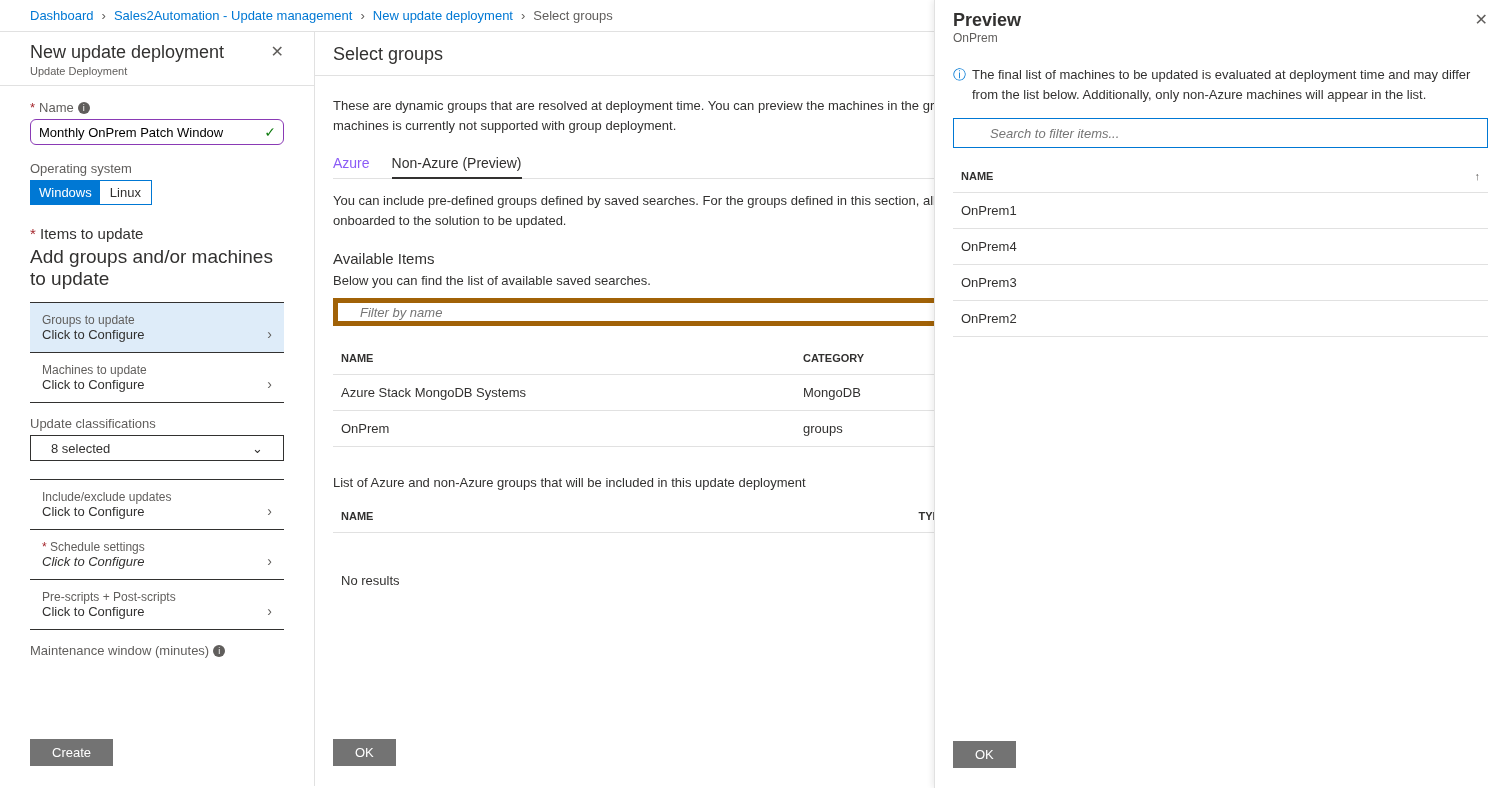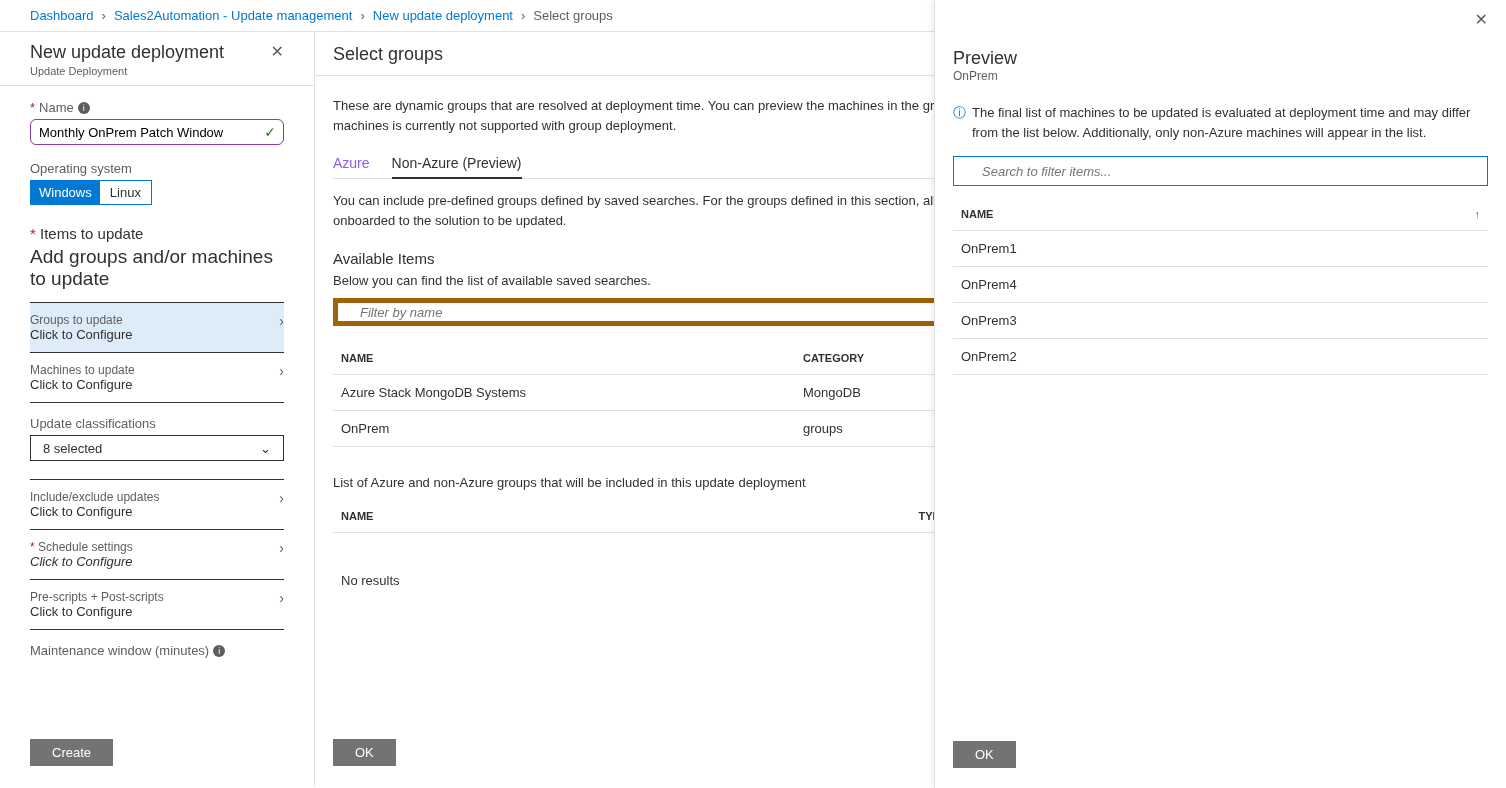--- a/index.html
+++ b/index.html
@@ -20,27 +20,27 @@
 .info-icon { width: 12px; height: 12px; border-radius: 50%; background: #605e5c; color: #fff; display: inline-flex; align-items: center; justify-content: center; font-size: 9px; }
 .text-input { width: 100%; border: 1px solid #8a8886; padding: 4px 8px; font-size: 13px; height: 26px; }
 .text-input.validated { border-color: #8a3ab5; border-radius: 6px; }
 .input-wrap { position: relative; margin-bottom: 16px; }
 .check-mark { position: absolute; right: 8px; top: 5px; color: #107c10; font-size: 14px; }
 .os-toggle { display: flex; border: 1px solid #0078d4; width: 122px; margin-bottom: 20px; }
 .os-toggle .opt { flex: 1; text-align: center; padding: 4px 8px; font-size: 13px; cursor: pointer; }
 .os-toggle .opt.active { background: #0078d4; color: #fff; }
 .section-title { font-size: 15px; font-weight: 400; margin-top: 18px; margin-bottom: 4px; }
 .section-sub { font-size: 19px; color: #323130; margin-bottom: 12px; }
-.config-item { border-top: 1px solid #323130; border-bottom: 1px solid #323130; padding: 10px 0; display: flex; justify-content: space-between; align-items: flex-start; cursor: pointer; margin-bottom: -1px; }
+.config-item { border-top: 1px solid #323130; border-bottom: 1px solid #323130; padding: 10px 12px; display: flex; justify-content: space-between; align-items: flex-end; cursor: pointer; margin-bottom: -1px; }
 .config-item.active { background: #deecf9; }
 .config-item .lbl { font-size: 12px; color: #605e5c; }
 .config-item .val { font-size: 13px; }
 .config-item .val.italic { font-style: italic; }
 .chev { font-size: 14px; color: #605e5c; }
-.select-box { width: 100%; border: 1px solid #323130; padding: 4px 12px; font-size: 13px; height: 26px; display: flex; justify-content: space-between; align-items: center; margin-bottom: 18px; }
+.select-box { width: 100%; border: 1px solid #323130; padding: 4px 20px; font-size: 13px; height: 26px; display: flex; justify-content: space-between; align-items: center; margin-bottom: 18px; }
 .left-footer { padding: 14px 30px 20px; }
 .btn-primary { background: #737373; color: #fff; border: none; padding: 6px 22px; font-size: 13px; cursor: pointer; }
 .center-panel { flex: 1; display: flex; flex-direction: column; position: relative; }
 .center-header { padding: 12px 18px 10px; border-bottom: 1px solid #e1e1e1; }
 .center-header h2 { font-size: 18px; font-weight: 400; }
 .center-content { padding: 20px 18px 0; flex: 1; overflow: hidden; }
 .desc { font-size: 13px; color: #323130; line-height: 1.5; margin-bottom: 14px; }
 .tabs { display: flex; gap: 22px; border-bottom: 1px solid #e1e1e1; margin-bottom: 12px; }
 .tab { padding: 6px 0; font-size: 14px; cursor: pointer; color: #323130; border-bottom: 2px solid transparent; margin-bottom: -1px; }
 .tab.az { color: #8b5cf6; }
@@ -49,21 +49,21 @@
 .h3 { font-size: 15px; font-weight: 400; margin-bottom: 6px; }
 .small-desc { font-size: 13px; margin-bottom: 10px; }
 .filter-input { width: 100%; border: 5px solid #a16207; padding: 5px 22px; font-size: 13px; font-style: italic; color: #605e5c; height: 28px; margin-bottom: 16px; }
 .tbl { width: 100%; border-collapse: collapse; margin-bottom: 28px; }
 .tbl th { text-align: left; font-size: 11px; font-weight: 600; color: #323130; padding: 10px 8px; border-bottom: 1px solid #e1e1e1; }
 .tbl td { font-size: 13px; padding: 10px 8px; border-bottom: 1px solid #e1e1e1; }
 .no-results { font-size: 13px; padding: 12px 8px; }
 .center-footer { padding: 14px 18px 20px; }
 .right-panel { position: absolute; right: 0; top: 0; width: 572px; height: 100%; background: #fff; border-left: 1px solid #e1e1e1; display: flex; flex-direction: column; z-index: 10; box-shadow: -2px 0 6px rgba(0,0,0,.08); }
 .right-header { padding: 10px 18px; display: flex; justify-content: space-between; align-items: flex-start; }
-.right-header h2 { font-size: 18px; font-weight: 400; margin-top: 38px; }
+.right-header h2 { font-size: 18px; font-weight: 700; }
 .right-header .sub { font-size: 12px; color: #605e5c; }
 .right-content { padding: 10px 18px 0; flex: 1; }
 .info-msg { font-size: 13px; line-height: 1.5; margin-bottom: 14px; display: flex; gap: 6px; }
 .info-msg .i { color: #0078d4; font-size: 13px; flex-shrink: 0; }
 .search-box { width: 100%; border: 1px solid #0078d4; padding: 5px 10px 5px 28px; font-size: 13px; font-style: italic; color: #605e5c; height: 30px; margin-bottom: 12px; position: relative; display: flex; align-items: center; }
 .search-wrap { position: relative; }
 .search-wrap .mag { position: absolute; left: 8px; top: 7px; color: #605e5c; font-size: 13px; }
 .sort-arrow { font-size: 11px; color: #605e5c; }
 .right-footer { padding: 14px 18px 20px; }
 .spacer { height: 14px; }
@@ -232,21 +232,21 @@
     </div>
     <div class="close-x">✕</div>
   </div>
   <div class="right-content">
     <div class="info-msg">
       <span class="i">ⓘ</span>
       <span>The final list of machines to be updated is evaluated at deployment time and may differ from the list below. Additionally, only non-Azure machines will appear in the list.</span>
     </div>
     <div class="search-wrap">
       <span class="mag">🔍</span>
-      <input class="search-box" style="padding-left: 28px;" placeholder="Search to filter items...">
+      <input class="search-box" style="padding-left: 36px;" placeholder="Search to filter items...">
     </div>
     <table class="tbl">
       <thead>
         <tr>
           <th><span>NAME</span> <span class="sort-arrow" style="float:right">↑</span></th>
         </tr>
       </thead>
       <tbody>
         <tr>
             <td>OnPrem1</td>

